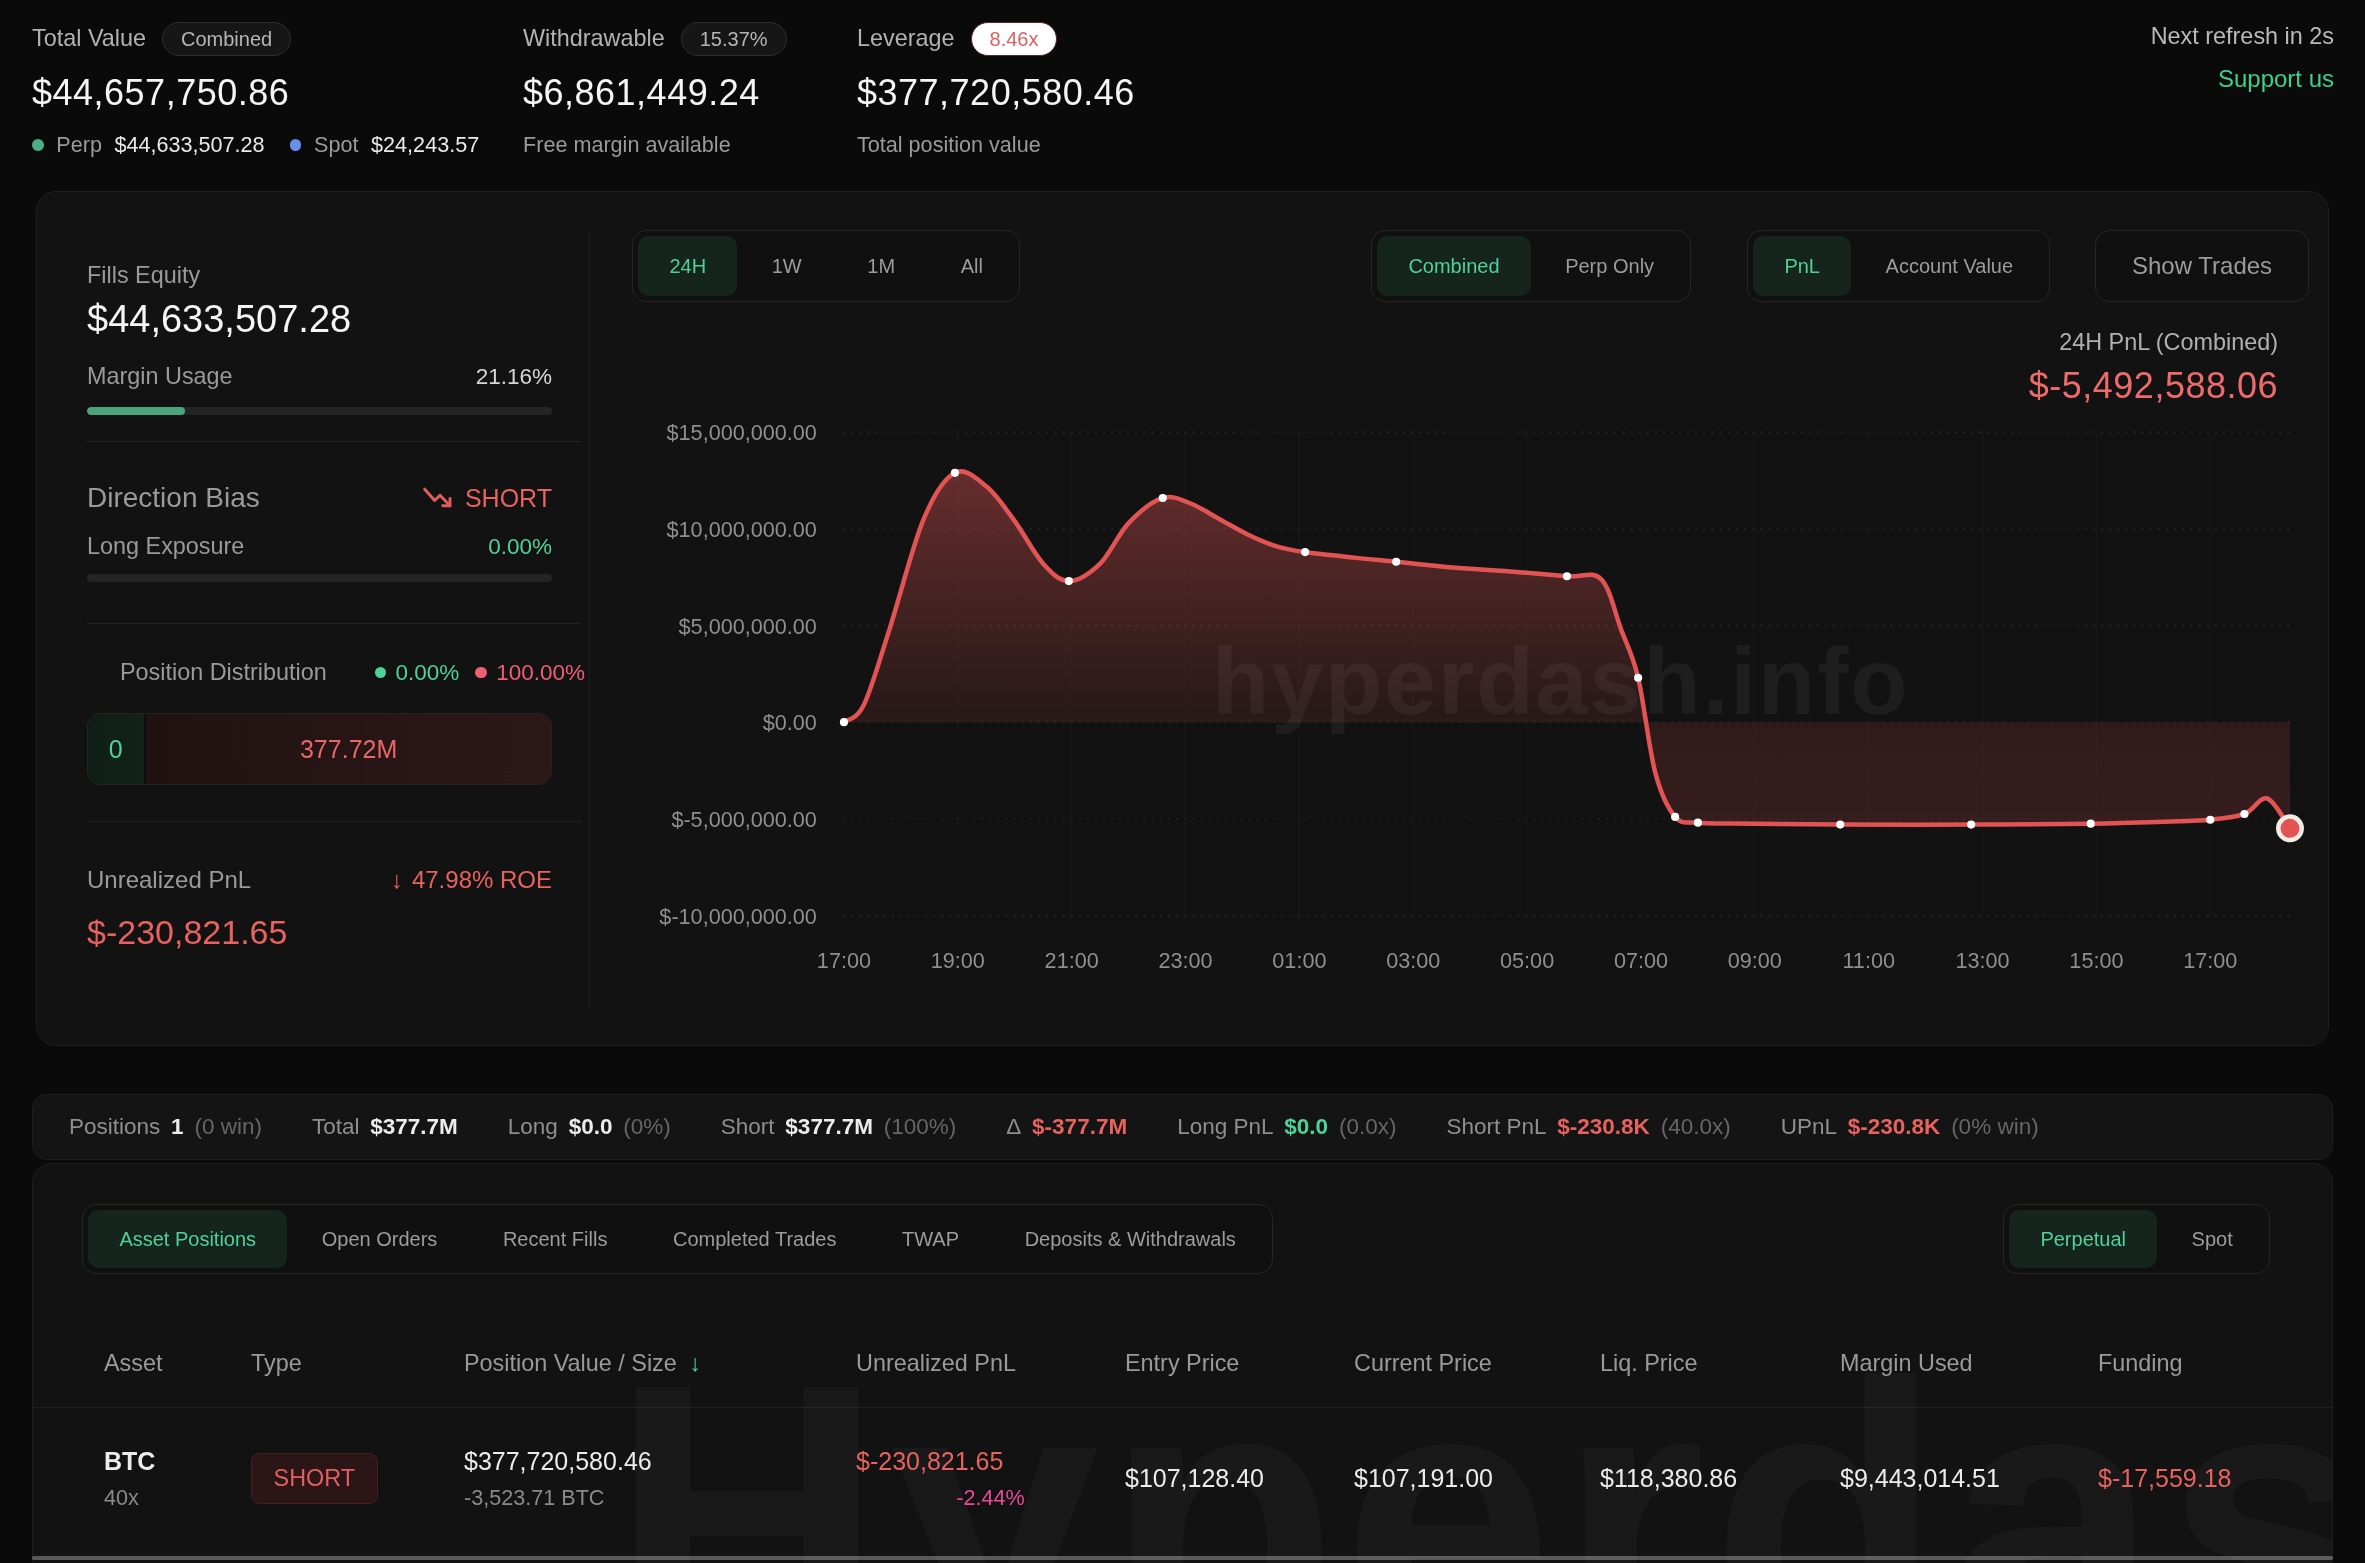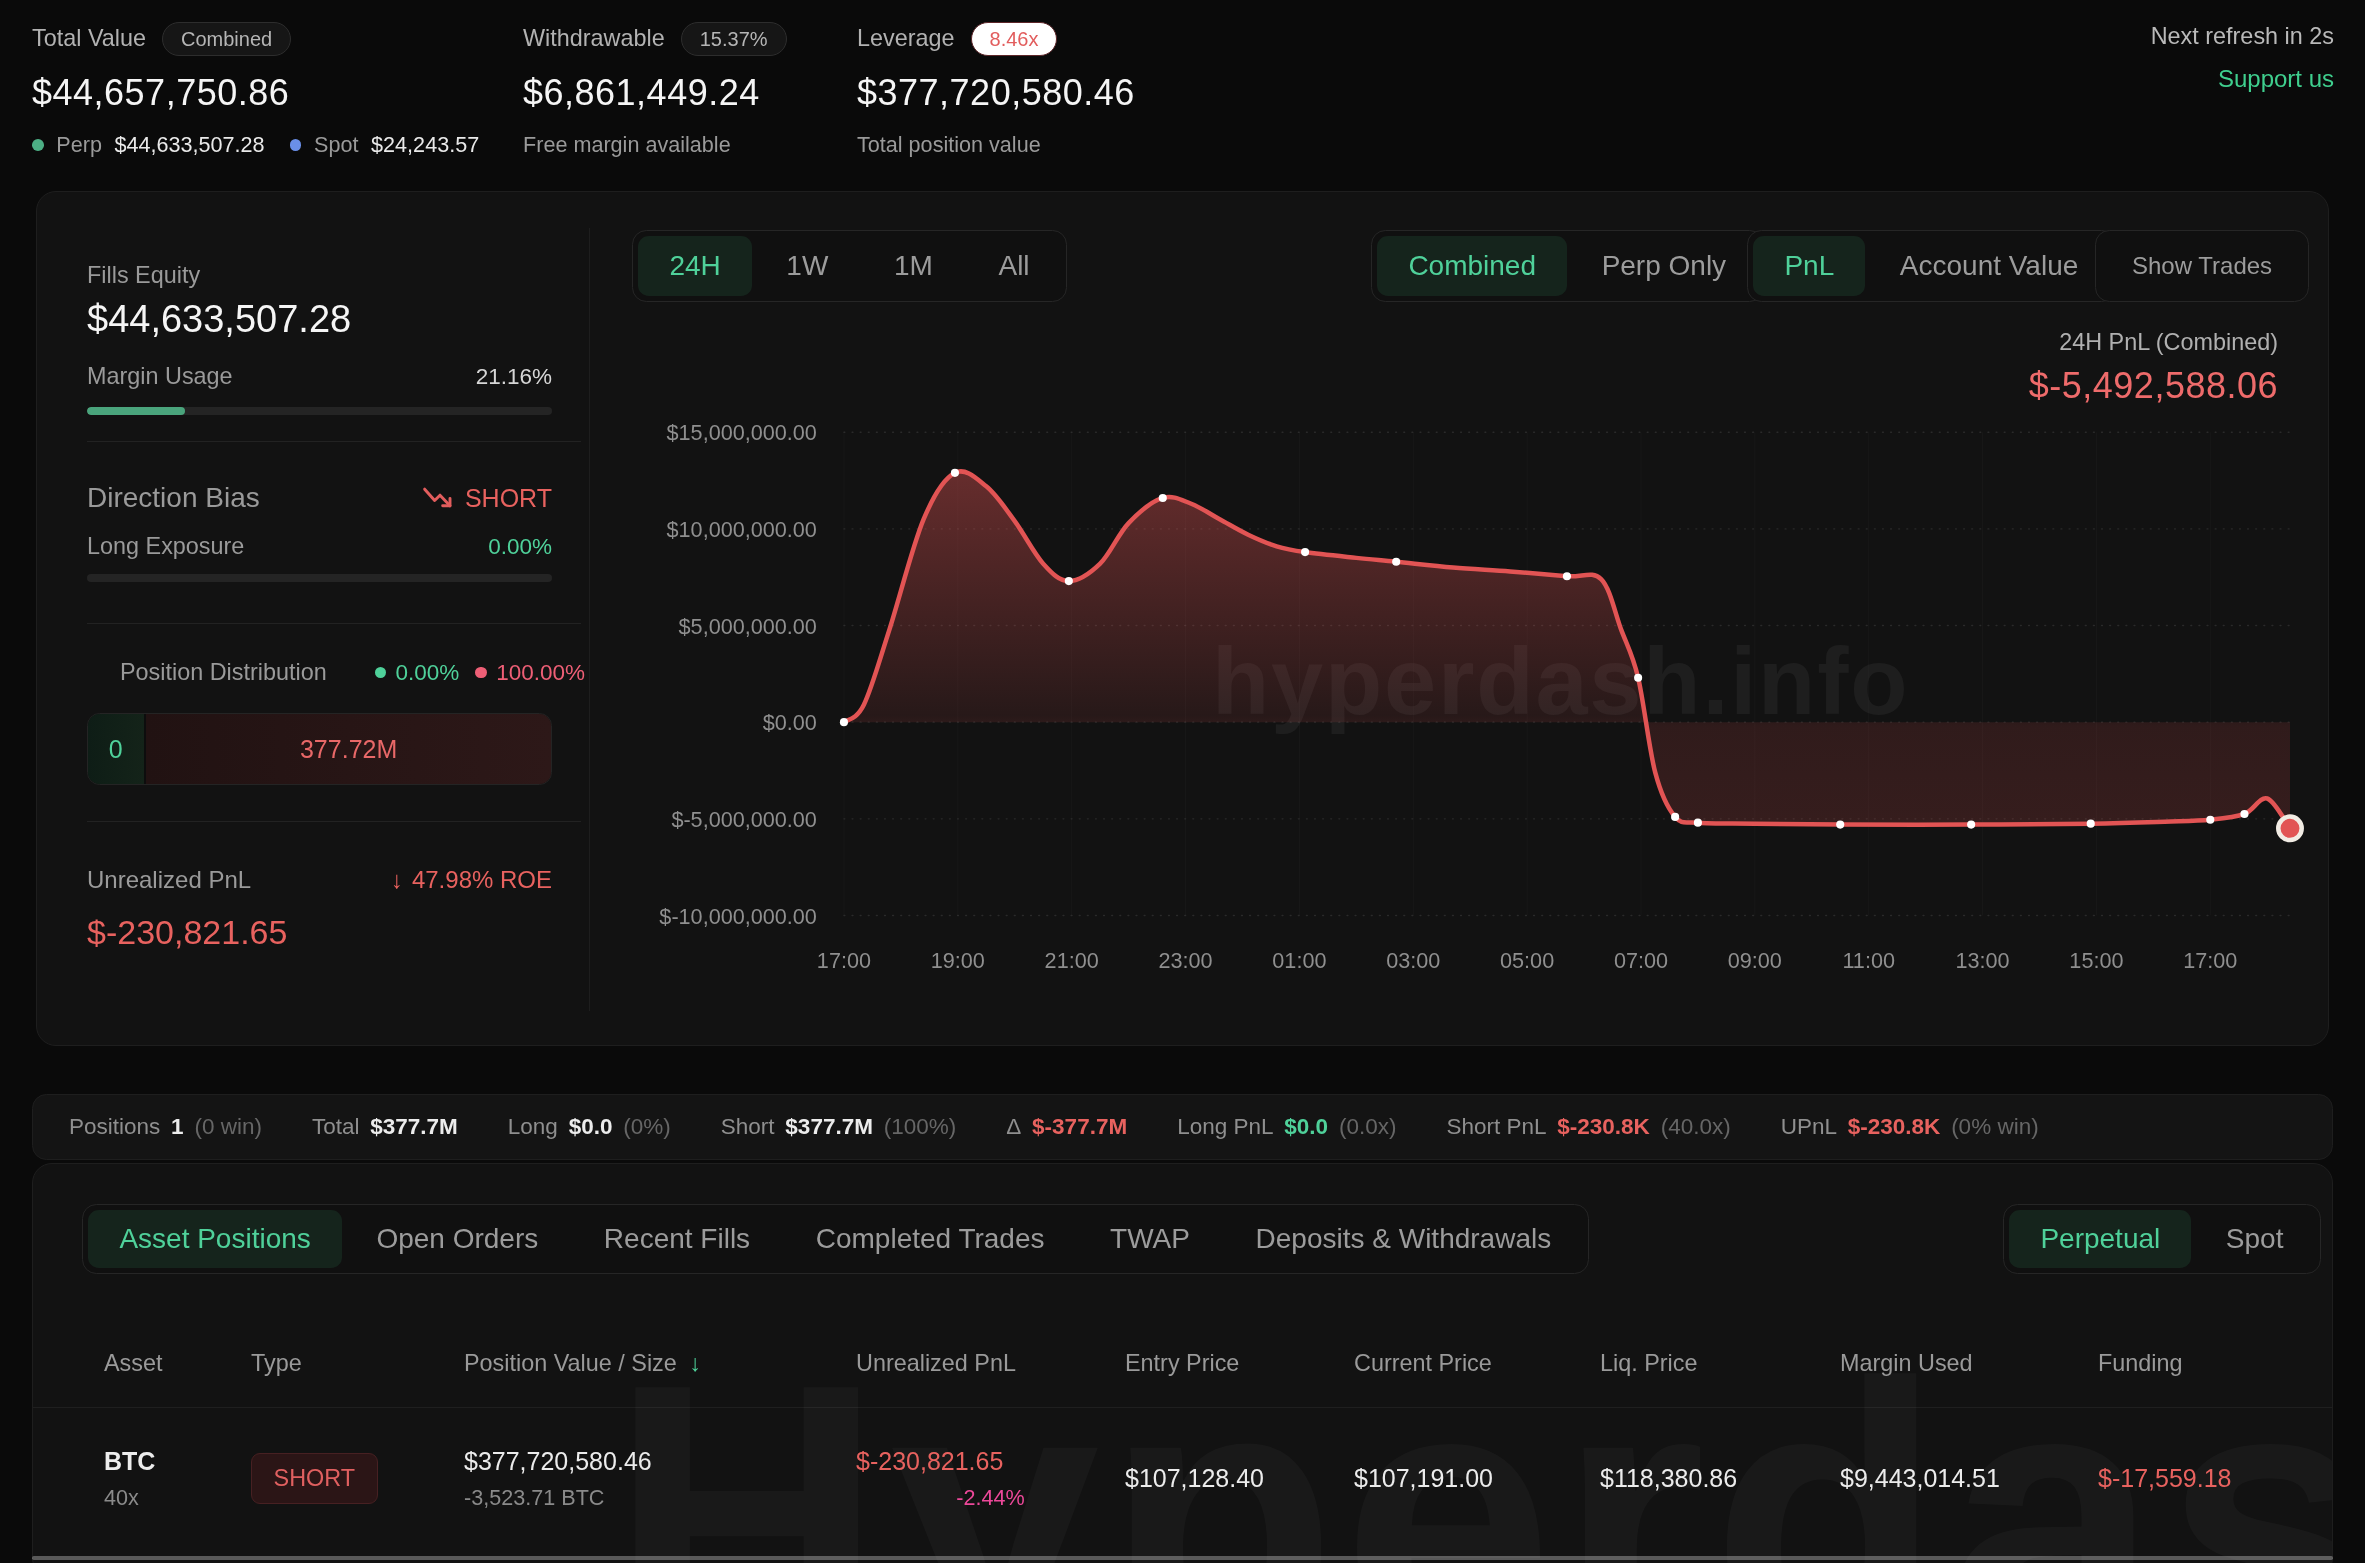--- a/index.html
+++ b/index.html
@@ -50,21 +50,21 @@
   .distbar { position:absolute; left:0; top:521px; width:465px; height:72px; display:flex; gap:2.7px;
              border-radius:12.6px; overflow:hidden; border:0.9px solid #242424; background:#0d0d0d; }
   .dist-long  { background:linear-gradient(90deg,#0e1d16,#142319); color:#4fd19a;
                 display:flex; align-items:center; justify-content:center; font-size:25px; }
   .dist-short { background:linear-gradient(90deg,#211212,#2d1818); color:#e86868;
                 display:flex; align-items:center; justify-content:center; font-size:25px; flex:1; }
 
   
   .pillgroup { position:absolute; display:inline-flex; align-items:center; background:#101010;
                border:0.9px solid #262626; border-radius:14.4px; padding:5.4px; gap:3.6px; height:72px; }
-  .pill { font-size:28px; color:#9c9c9c; padding:0 31px; height:60px; display:flex; align-items:center;
+  .pill { font-size:20px; color:#9c9c9c; padding:0 31px; height:60px; display:flex; align-items:center;
           border-radius:10.8px; cursor:pointer; white-space:nowrap; }
   .pill.active { background:#15241c; color:#4fd19a; }
   .btn-solo { position:absolute; height:72px; display:flex; align-items:center; padding:0 36px;
               background:#101010; border:0.9px solid #262626; border-radius:14.4px;
               font-size:24px; color:#9c9c9c; cursor:pointer; }
   .pnl-head { position:absolute; right:50px; top:137px; text-align:right; }
   .pnl-head-label { font-size:23.4px; color:#b0b0b0; }
   .pnl-head-value { font-size:36px; font-weight:500; color:#ee6b6b; margin-top:9px; letter-spacing:0.5px; }
 
   

